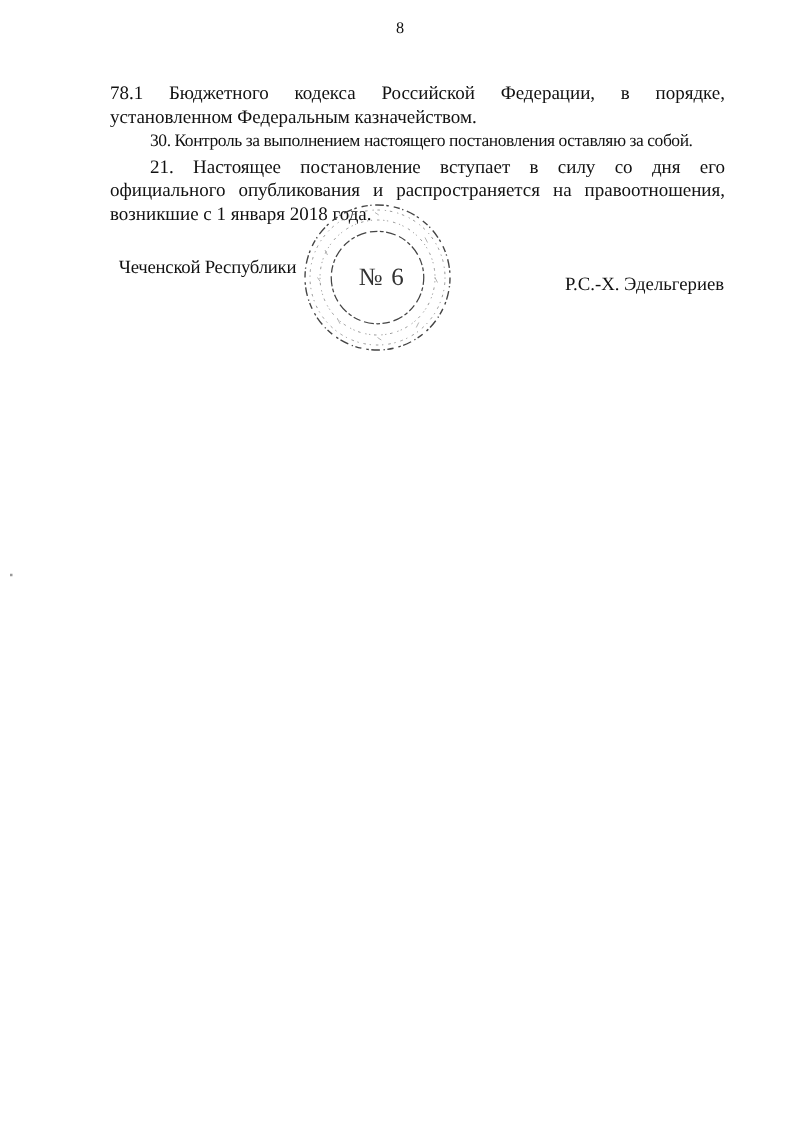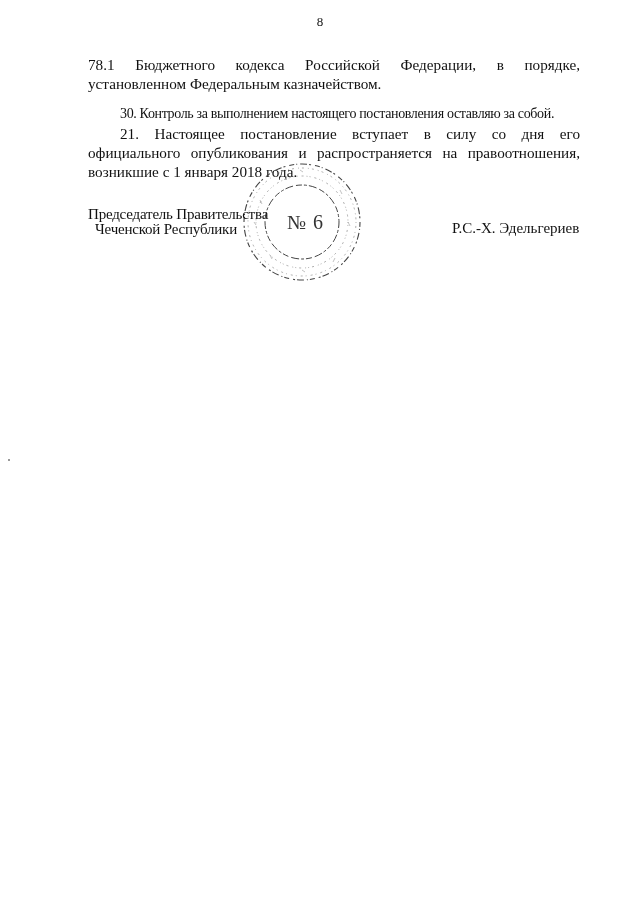--- a/index.html
+++ b/index.html
@@ -24,21 +24,21 @@
       font-size: 13px;
     }
     .para {
       position: absolute;
       left: 88px;
       width: 492px;
       font-size: 15.2px;
       line-height: 19px;
       text-align: justify;
     }
-    .p1 { top: 55px; }
+    .p1 { top: 65px; }
     .p2 { top: 104px; font-size: 14px; letter-spacing: -0.35px; }
     .p3 { top: 124px; }
     .indent { display: inline-block; width: 32px; }
     .sig-left {
       position: absolute;
       left: 88px;
       top: 207px;
       font-size: 15px;
       line-height: 15px;
       letter-spacing: -0.2px;
@@ -98,19 +98,18 @@
     <line x1="95" y1="98" x2="93" y2="102"></line>
     <line x1="14" y1="62" x2="16" y2="65"></line>
     <line x1="108" y1="62" x2="110" y2="66"></line>
     <line x1="60" y1="10" x2="63" y2="12"></line>
     <line x1="62" y1="110" x2="65" y2="112"></line>
   </g>
 </svg>
 <div class="stamp-number">№ 6</div>
 
 <div class="sig-left">
-  <div>Председатель Правительства</div>
   <div class="line2">Чеченской Республики</div>
 </div>
 
 <div class="sig-right">Р.С.-Х. Эдельгериев</div>
 
 <div class="speck"></div>
 
 </body></html>

